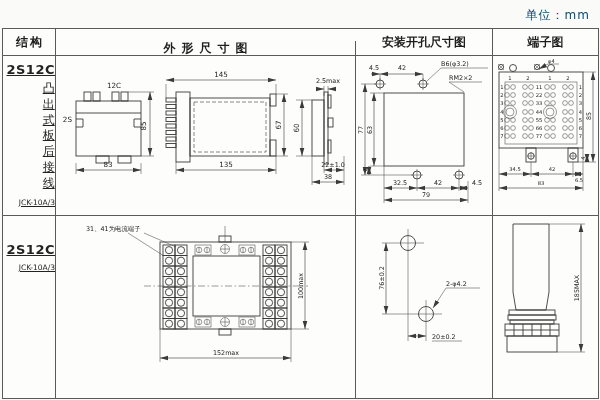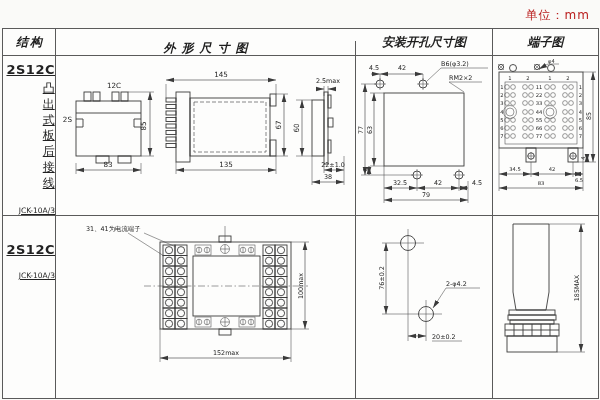--- a/index.html
+++ b/index.html
@@ -4,44 +4,44 @@
 <style>
   html,body{margin:0;padding:0;}
   body{
     width:600px;height:400px;position:relative;overflow:hidden;
     background:#fafaf8;
     font-family:"DejaVu Sans","Liberation Sans",sans-serif;
     color:#222;
   }
   .unit{
     position:absolute;top:7px;right:10px;
-    font-size:12px;letter-spacing:1px;color:#b91c1c;
+    font-size:12px;letter-spacing:1px;color:#0c4a6e;
   }
   .tbl{
     position:absolute;left:2px;top:28px;width:595px;
     border:1.5px solid #5a5a5a;
     display:grid;
     grid-template-columns:53px 300px 137px 1fr;
     grid-template-rows:27px 160px 182px;
     background:#fdfdfc;
   }
   .cell{border-right:1px solid #5a5a5a;border-bottom:1px solid #5a5a5a;position:relative;overflow:hidden;}
   .cell.lastcol{border-right:none;}
   .cell.lastrow{border-bottom:none;}
   .hdr{display:flex;align-items:center;justify-content:center;
-       font-size:12px;font-weight:600;color:#1e1e1e;font-style:italic;}
+       font-size:12px;font-weight:600;color:#1e1e1e;}
   .sp2{letter-spacing:6px;text-indent:6px;margin-top:12px;}
   .sp1{letter-spacing:2px;text-indent:2px;}
   .structcell{display:flex;flex-direction:column;align-items:flex-end;text-decoration:underline;}
   .structcell .model{font-size:13px;font-weight:600;margin-top:6px;letter-spacing:0.5px;}
   .structcell .vtext{
     width:1.05em;font-size:12px;line-height:1.32;text-align:center;
     word-break:break-all;margin-top:4px;color:#1e1e1e;
   }
-  .structcell .code{font-size:7.5px;margin-top:14px;white-space:nowrap;}
+  .structcell .code{font-size:7.5px;margin-top:6px;white-space:nowrap;}
   .row2pad .model{margin-top:26px;}
   svg{display:block;}
   svg .s{stroke:#3a3a3a;stroke-width:0.9;fill:none;}
   svg .x{stroke:#4a4a4a;stroke-width:0.55;fill:none;}
   svg .d{stroke:#3a3a3a;stroke-width:0.6;fill:none;}
   svg .dash{stroke-dasharray:4 2;}
   svg .cline{stroke-dasharray:7 2.5 1.5 2.5;}
   svg text{font-family:"DejaVu Sans","Liberation Sans",sans-serif;font-size:7.2px;fill:#1e1e1e;stroke:none;}
   svg .t5{font-size:5.2px;}
   svg .t6{font-size:6.4px;}

